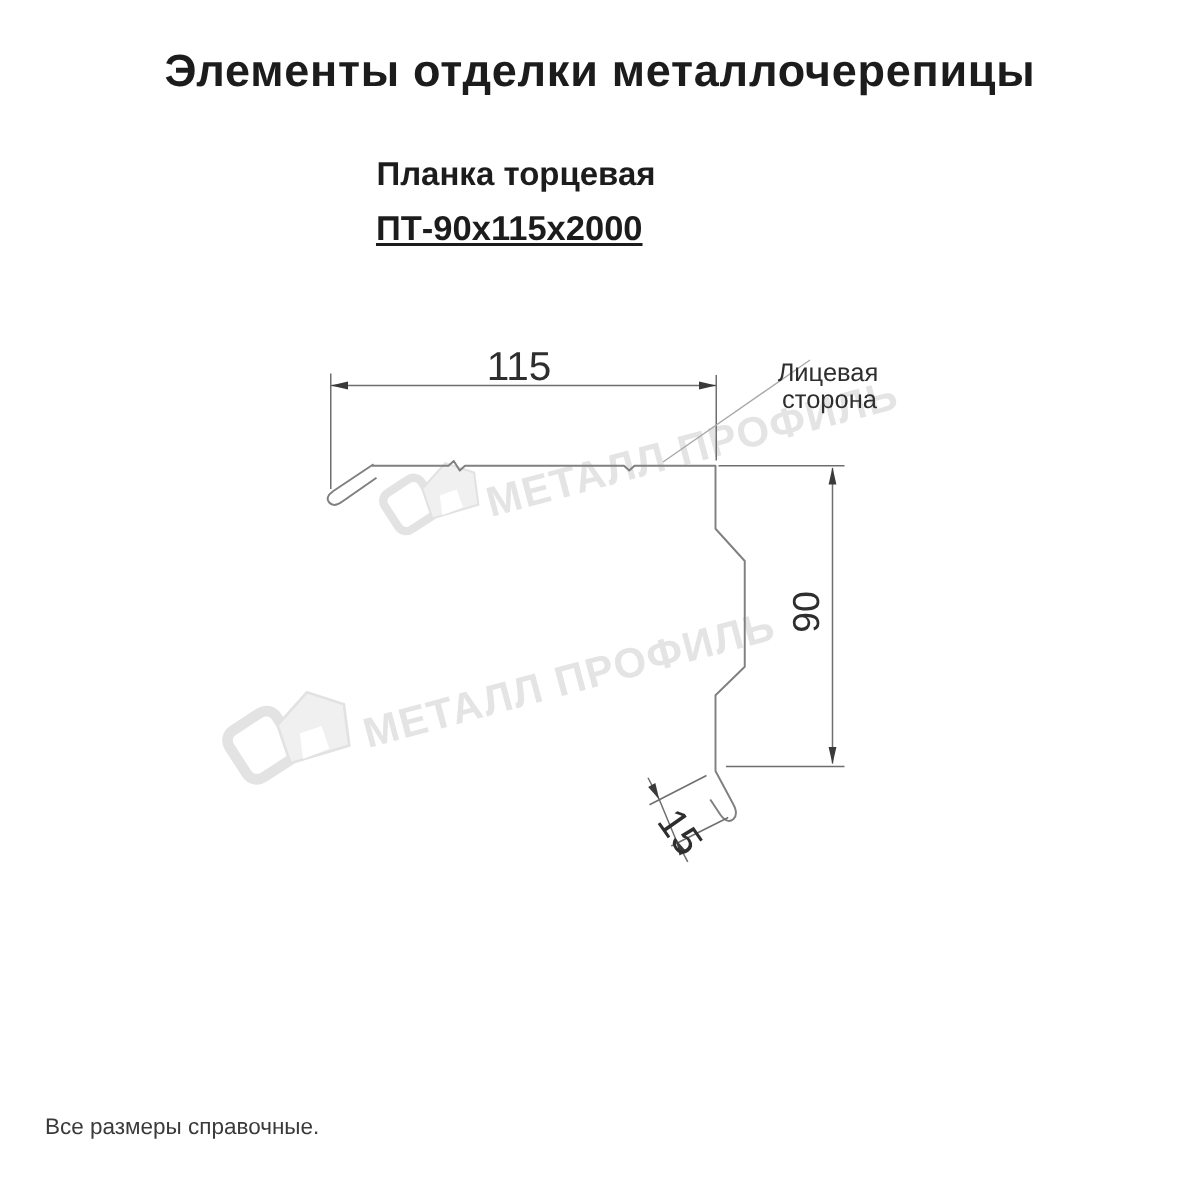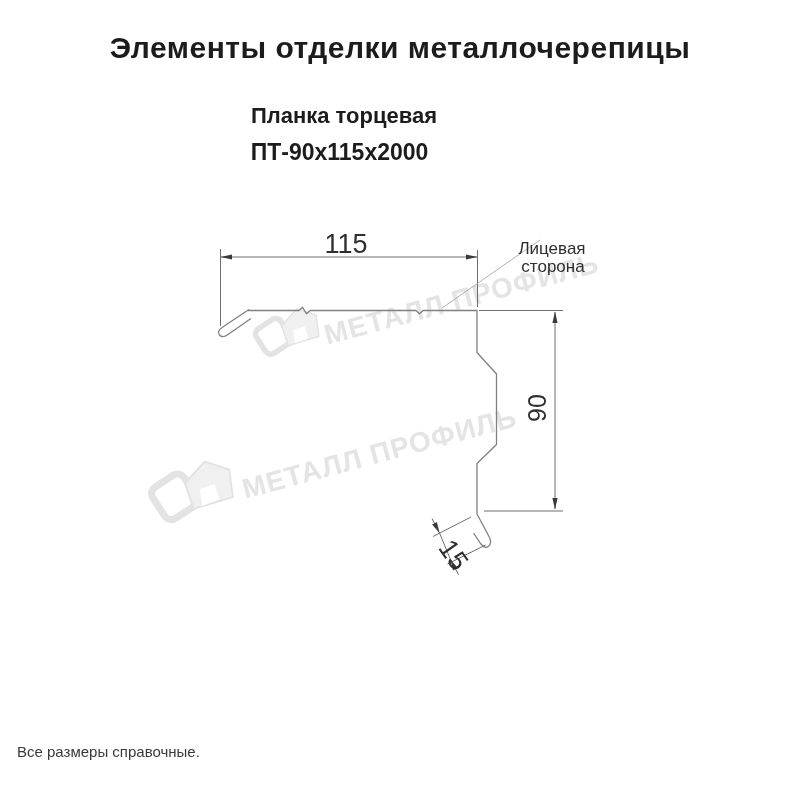--- a/index.html
+++ b/index.html
@@ -14,21 +14,21 @@
   .main-title{
     left:0;top:31px;width:800px;text-align:center;
     font-size:30px;font-weight:bold;color:#1c1c1c;letter-spacing:0.5px;
   }
   .product-name{
     left:0;top:103px;width:688px;text-align:center;
     font-size:22px;font-weight:bold;color:#1c1c1c;
   }
   .product-code{
     left:0;top:139px;width:679px;text-align:center;
-    font-size:23px;font-weight:bold;color:#1c1c1c;
+    font-size:23px;font-weight:bold;color:#1c1c1c;text-decoration:underline;
   }
   
   .wm{pointer-events:none;}
   .wm-text{
     font-weight:bold;white-space:nowrap;
     font-size:28px;letter-spacing:1px;color:#e4e4e4;
     transform-origin:0 50%;height:40px;line-height:40px;
   }
   .wm-text-upper{left:325px;top:316px;transform:rotate(-15deg);}
   .wm-text-lower{left:243px;top:470px;transform:rotate(-15deg);}
@@ -36,21 +36,21 @@
   .wm-logo-upper{left:252px;top:306px;transform:rotate(-13deg);}
   .wm-logo-lower{left:146px;top:458px;transform:rotate(-13deg);}
   
   .drawing{left:0;top:0;}
   .drawing text{
     font-family:"Liberation Sans","DejaVu Sans",sans-serif;
     fill:#2e2e2e;
   }
   
   .footer-note{
-    left:17px;top:741px;width:760px;
+    left:30px;top:741px;width:760px;
     font-size:15px;line-height:22px;color:#3a3a3a;
   }
 </style>
 </head>
 <body>
 
 <div class="abs main-title">Элементы отделки металлочерепицы</div>
 <div class="abs product-name">Планка торцевая</div>
 <div class="abs product-code">ПТ-90х115х2000</div>
 

